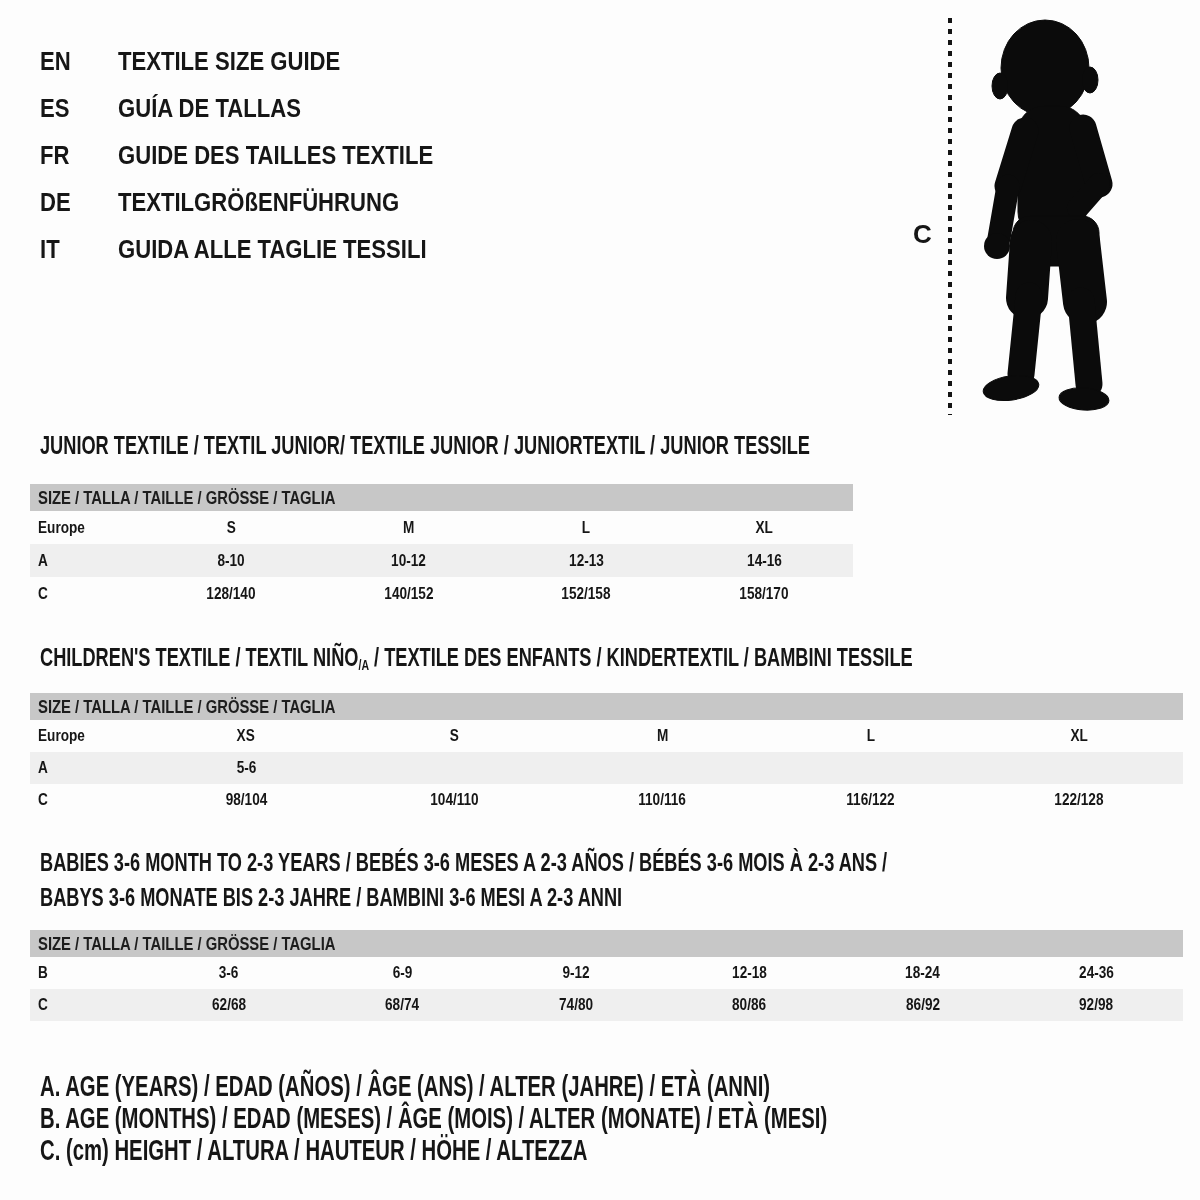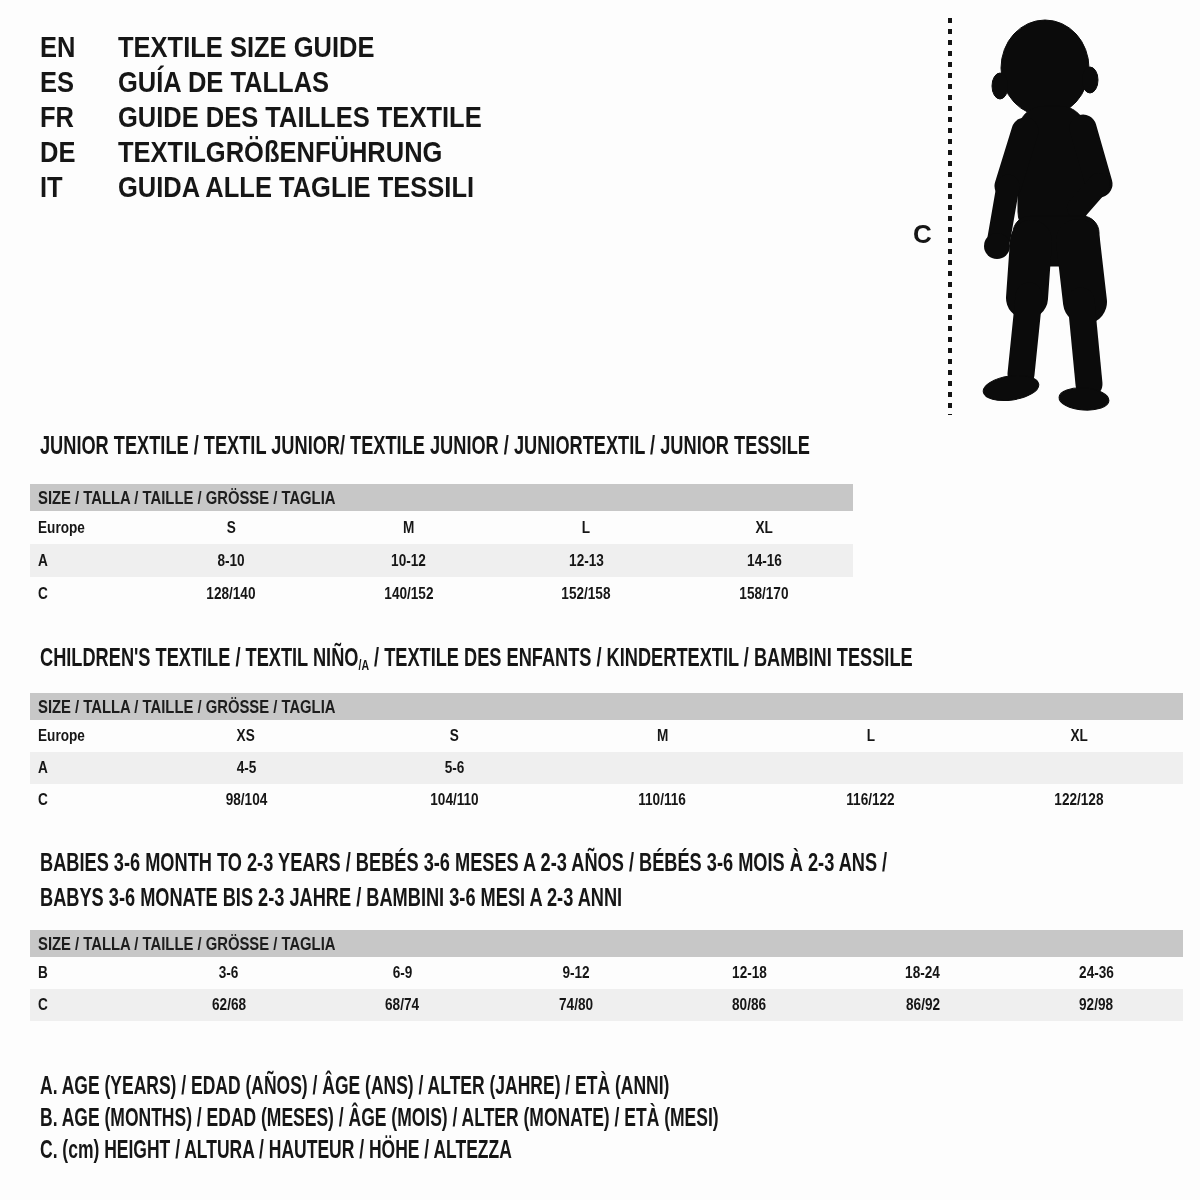--- a/index.html
+++ b/index.html
@@ -6,21 +6,21 @@
   #page{position:relative;width:1200px;height:1200px;background:#fdfdfd;overflow:hidden;
         font-family:"Liberation Sans",sans-serif;color:#161616;font-weight:700;}
   .t{display:inline-block;white-space:nowrap;font-weight:700;}
   .oL{transform-origin:0 50%;}
   .oC{transform-origin:50% 50%;}
   .s70{transform:scaleX(.70);}
   .s78{transform:scaleX(.78);}
   .s85{transform:scaleX(.85);}
   .abs{position:absolute;}
   
-  .lang-row{display:flex;height:35px;align-items:flex-start;font-size:30px;}
+  .lang-row{display:flex;height:35px;align-items:flex-end;font-size:26px;margin-top:12px;}
   .lang-code{width:78px;}
   
   .dash-line{width:4px;background:repeating-linear-gradient(to bottom,#141414 0 5px,transparent 5px 11px);}
   .c-label{font-size:26px;}
   
   .sec-title{font-size:26px;line-height:26px;white-space:nowrap;}
   .sec-title.two{line-height:35px;}
   .subm{font-size:15px;vertical-align:-4px;}
   
   .tbl{position:absolute;}
@@ -28,21 +28,21 @@
   .row{display:grid;align-items:center;font-size:16px;}
   .row.h33{height:33px;}
   .row.h32{height:32px;}
   .cols4{grid-template-columns:112px repeat(4,1fr);}
   .cols5{grid-template-columns:112px repeat(5,1fr);}
   .cols6{grid-template-columns:112px repeat(6,1fr);}
   .lab{padding-left:8px;text-align:left;}
   .cel{text-align:center;}
   .shade{background:#efefef;}
   
-  .legend-line{height:32px;display:flex;align-items:flex-start;font-size:25px;}
+  .legend-line{height:32px;display:flex;align-items:flex-end;font-size:29px;}
 </style>
 </head>
 <body>
 
 <div id="page">
 
   <div class="abs" style="left:40px;top:30px;">
     <div class="lang-row">
       <span class="lang-code"><span class="t oL s85">EN</span></span>
       <span class="t oL s85">TEXTILE SIZE GUIDE</span>
@@ -128,21 +128,20 @@
     <div class="row h32 cols5">
       <div class="lab"><span class="t oL s85">Europe</span></div>
       <div class="cel"><span class="t oC s85">XS</span></div>
       <div class="cel"><span class="t oC s85">S</span></div>
       <div class="cel"><span class="t oC s85">M</span></div>
       <div class="cel"><span class="t oC s85">L</span></div>
       <div class="cel"><span class="t oC s85">XL</span></div>
     </div>
     <div class="row h32 cols5 shade">
       <div class="lab"><span class="t oL s85">A</span></div>
-      <div class="cel"><span class="t oC s85">4-5</span></div>
       <div class="cel"><span class="t oC s85">5-6</span></div>
     </div>
     <div class="row h32 cols5">
       <div class="lab"><span class="t oL s85">C</span></div>
       <div class="cel"><span class="t oC s85">98/104</span></div>
       <div class="cel"><span class="t oC s85">104/110</span></div>
       <div class="cel"><span class="t oC s85">110/116</span></div>
       <div class="cel"><span class="t oC s85">116/122</span></div>
       <div class="cel"><span class="t oC s85">122/128</span></div>
     </div>

